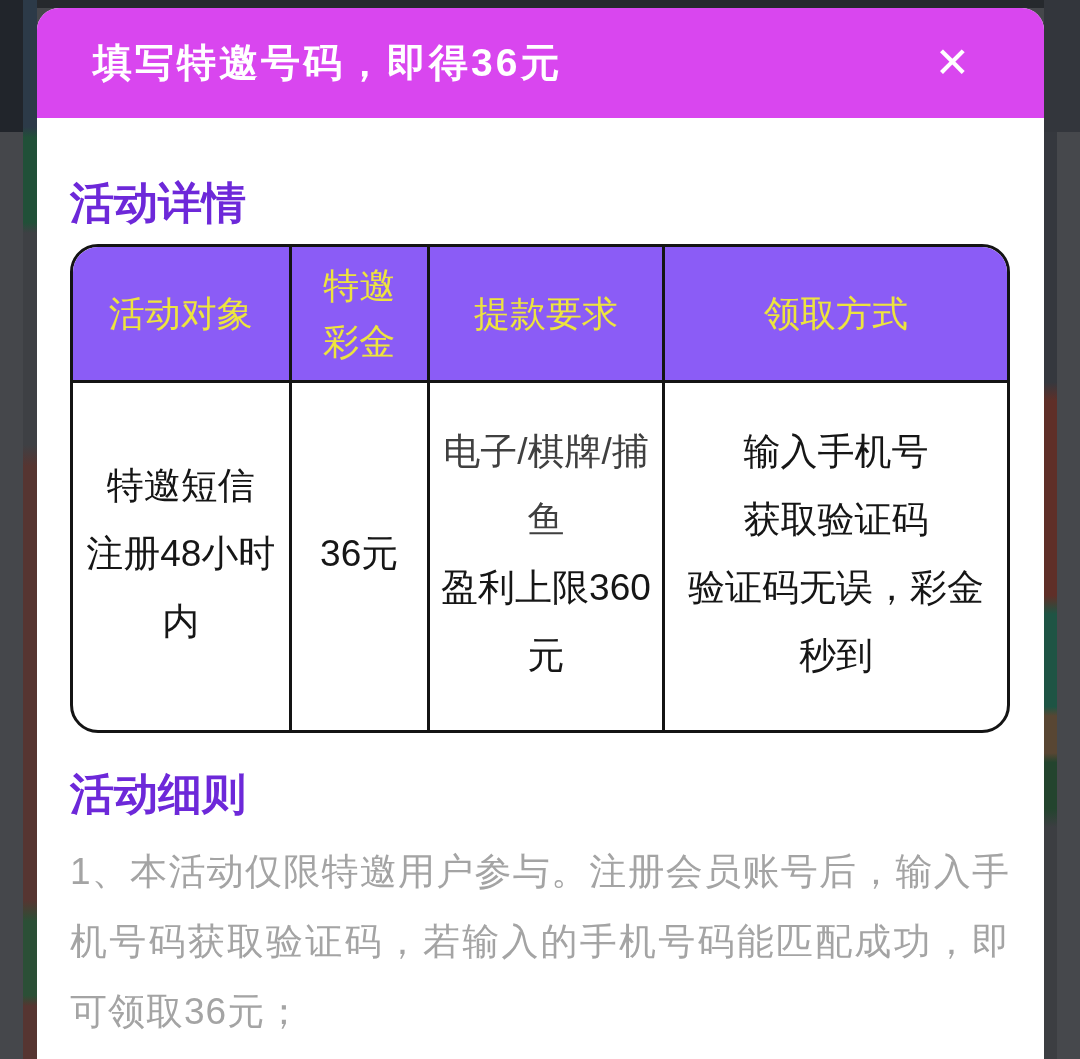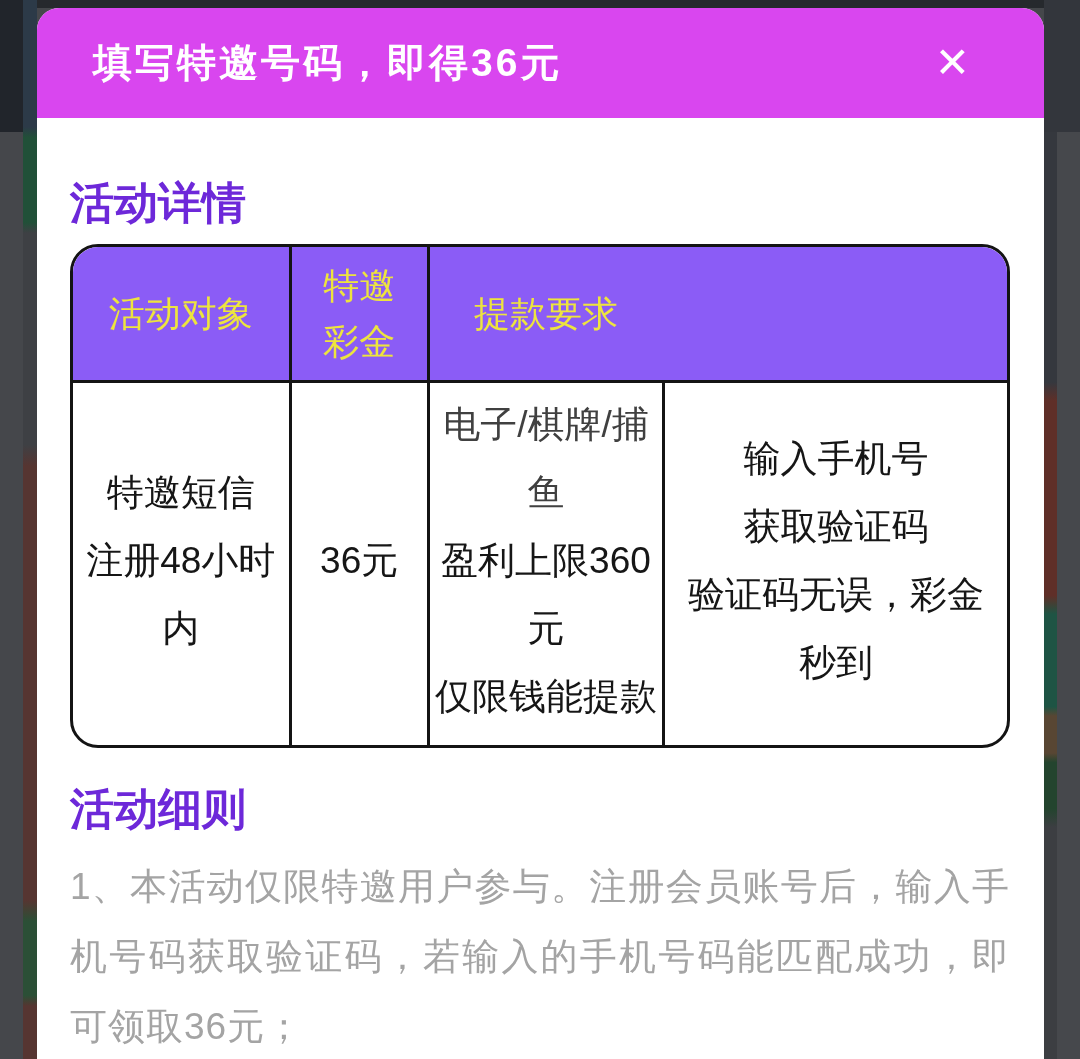--- a/index.html
+++ b/index.html
@@ -152,33 +152,33 @@
 
   <div class="modal-body">
 
     <h2 class="section-heading">活动详情</h2>
 
     <div class="promo-table">
       <div class="t-head">
         <div class="hcell">活动对象</div>
         <div class="hcell">特邀彩金</div>
         <div class="hcell">提款要求</div>
+        <div class="hcell">领取方式</div>
       </div>
       <div class="t-body">
         <div class="bcell">
           <div>特邀短信</div>
           <div>注册48小时内</div>
         </div>
         <div class="bcell">
           <div>36元</div>
         </div>
         <div class="bcell">
           <div class="red-text">电子/棋牌/捕鱼</div>
           <div>盈利上限360元</div>
-          <div>仅限钱能提款</div>
         </div>
         <div class="bcell">
           <div>输入手机号</div>
           <div>获取验证码</div>
           <div>验证码无误，彩金秒到</div>
         </div>
       </div>
     </div>
 
     <h2 class="section-heading rules-heading">活动细则</h2>

